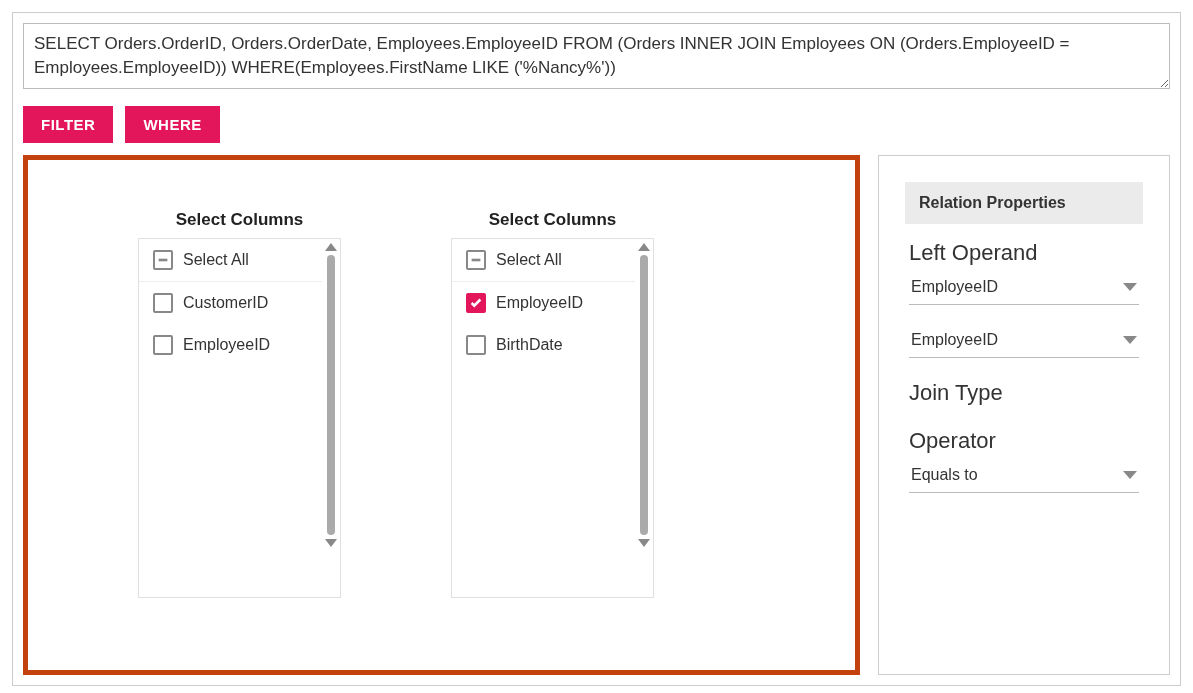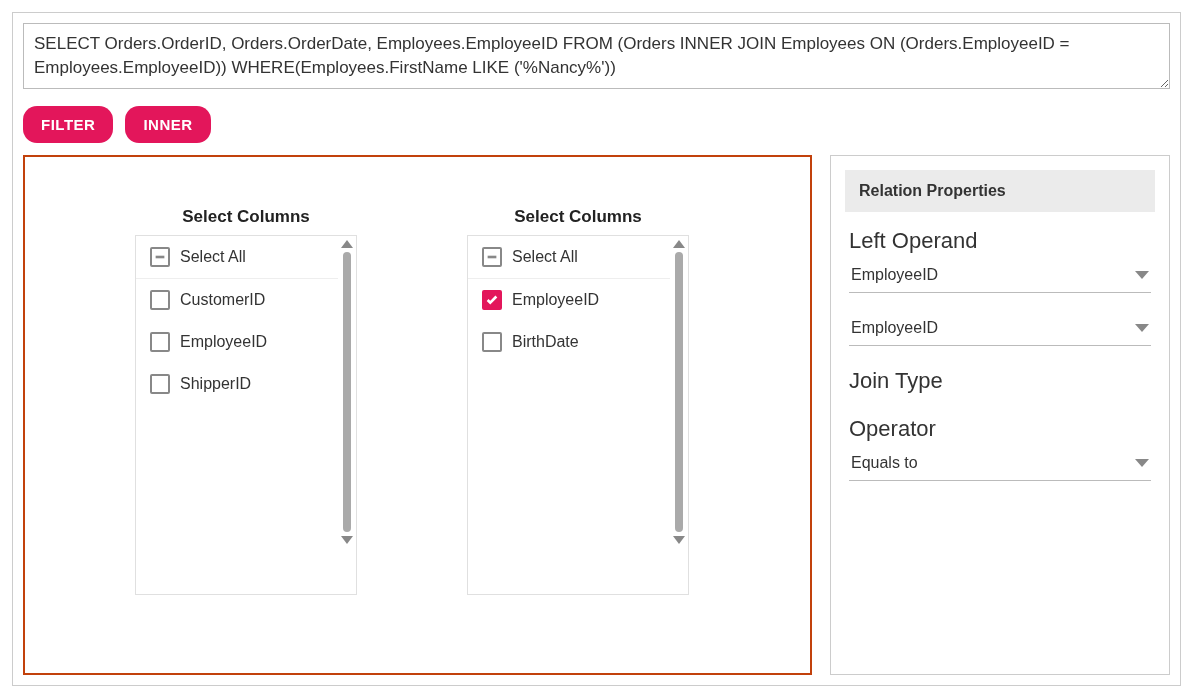--- a/index.html
+++ b/index.html
@@ -33,52 +33,52 @@
   }
   .pink-btn {
     background: #e3165b;
     color: #fff;
     border: none;
     padding: 10px 18px;
     font-size: 15px;
     font-weight: bold;
     letter-spacing: 0.5px;
     cursor: pointer;
-    border-radius: 14px;
+    border-radius: 0;
   }
   .panels-row {
     display: flex;
     gap: 18px;
     margin-top: 12px;
   }
   .left-panel {
-    border: 2px solid #c2410c;
+    border: 5px solid #c2410c;
     flex: 1;
     padding: 50px 60px 30px 110px;
     display: flex;
     gap: 110px;
     min-height: 520px;
   }
   .right-panel {
     border: 1px solid #ccc;
-    width: 340px;
-    padding: 14px;
+    width: 292px;
+    padding: 26px;
   }
   
   .col-group { }
   .col-title {
     font-weight: bold;
     font-size: 17px;
     color: #222;
     margin-bottom: 8px;
     text-align: center;
   }
   .col-listbox {
     border: 1px solid #e0e0e0;
-    width: 222px;
+    width: 203px;
     height: 360px;
     position: relative;
     background: #fff;
   }
   .col-list-inner {
     position: absolute;
     left: 0; right: 18px; top: 0; bottom: 0;
     overflow: hidden;
   }
   .col-item {
@@ -167,21 +167,21 @@
 </style>
 </head>
 <body>
 
 <div class="outer-border">
 
   <textarea class="sql-box" rows="2" style="">SELECT Orders.OrderID, Orders.OrderDate, Employees.EmployeeID FROM (Orders INNER JOIN Employees ON (Orders.EmployeeID = Employees.EmployeeID)) WHERE(Employees.FirstName LIKE ('%Nancy%'))</textarea>
 
   <div class="button-row">
     <button class="pink-btn">FILTER</button>
-    <button class="pink-btn">INNER</button>
+    <button class="pink-btn">WHERE</button>
   </div>
 
   <div class="panels-row">
 
     <div class="left-panel" id="left-panel">
 
     <div class="col-group">
           <div class="col-title">Select Columns</div>
           <div class="col-listbox">
             <div class="col-list-inner">
@@ -193,24 +193,20 @@
                 </span>
                 <span>Select All</span>
               </div>
               <div class="col-item">
                 <span class="chk"></span>
                 <span>CustomerID</span>
               </div>
               <div class="col-item">
                 <span class="chk"></span>
                 <span>EmployeeID</span>
-              </div>
-              <div class="col-item">
-                <span class="chk"></span>
-                <span>ShipperID</span>
               </div>
             </div>
             <div class="scroll-track">
               <div class="scroll-arrow up"></div>
               <div class="scroll-thumb"></div>
               <div class="scroll-arrow down"></div>
             </div>
           </div>
         </div>
         <div class="col-group">

